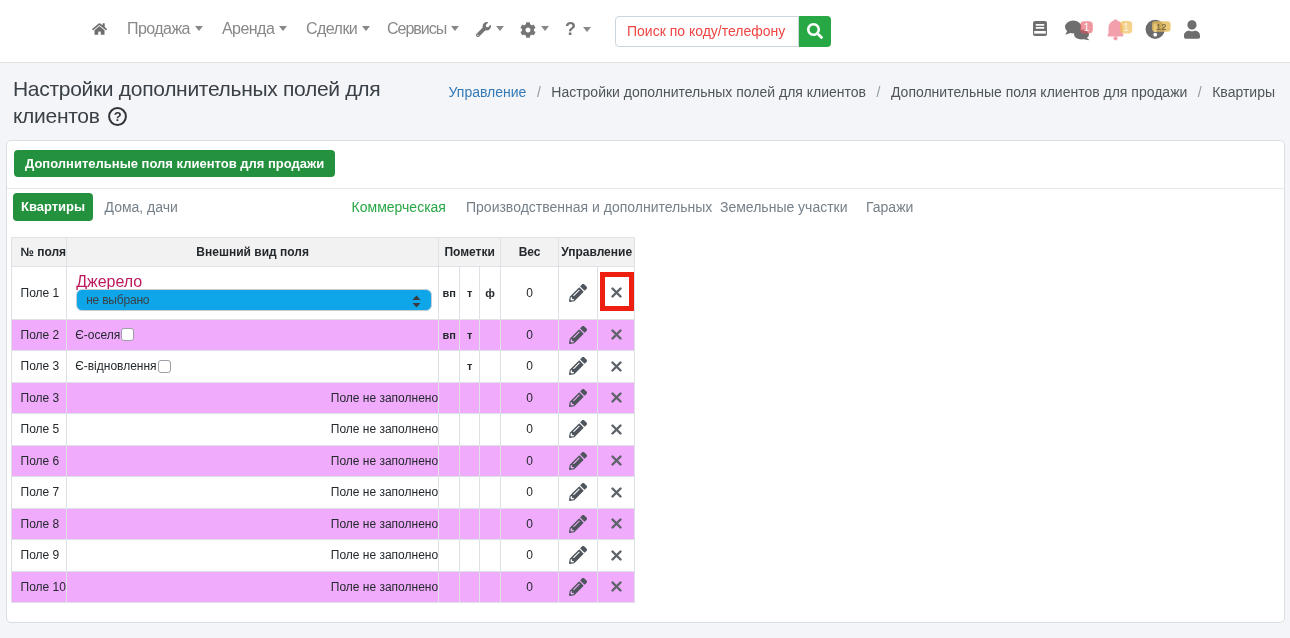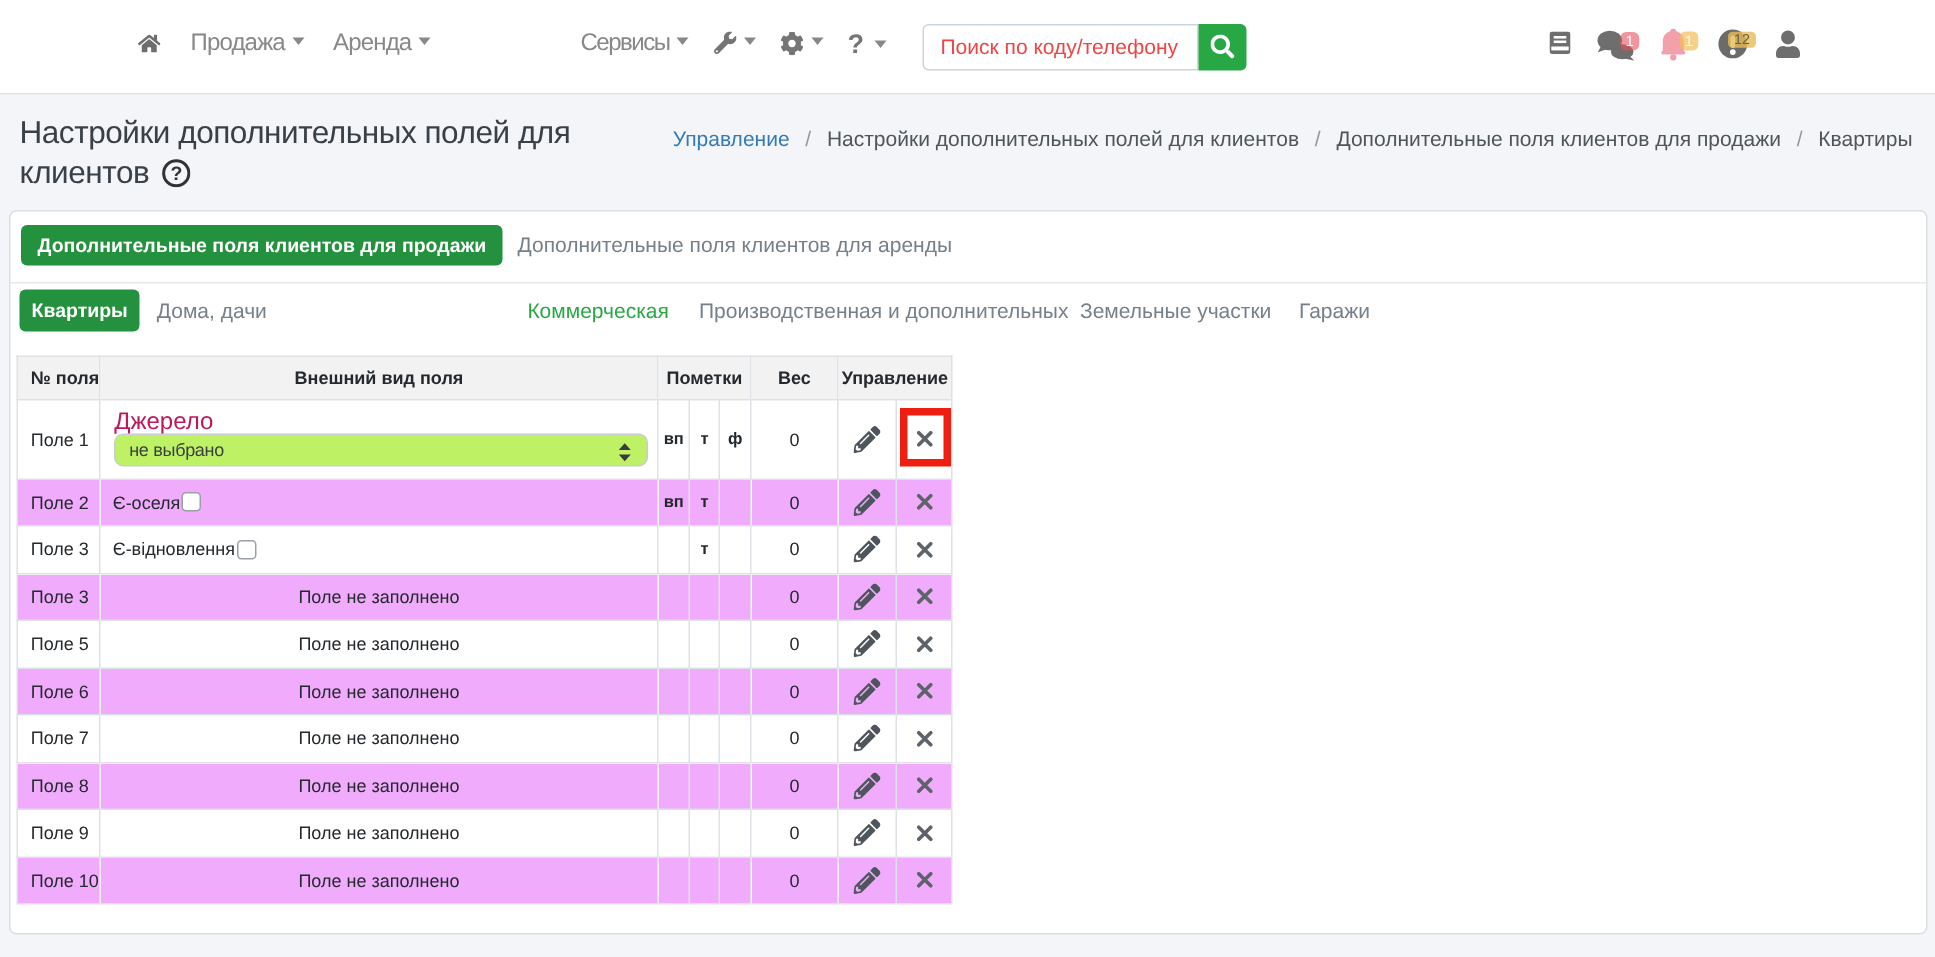--- a/index.html
+++ b/index.html
@@ -38,36 +38,37 @@
 td, th { border:1px solid #dee2e6; font-size:12px; color:#24292d; padding:0; overflow:hidden; white-space:nowrap; }
 th { height:29px; font-weight:bold; }
 thead tr { background:#f2f2f3; }
 tr.odd { background:#fff; }
 tr.even { background:#f0abfc; }
 td.c1 { padding-left:9px; }
 td.ctr { text-align:center; }
 td.bold { font-weight:bold; text-align:center; font-size:11px; }
 .row-std { height:31.5px; }
 #selrow { height:53px; }
-.notfilled { text-align:center; }
+.notfilled { text-align:right; }
 .cbx { display:inline-block; width:13px; height:13px; border:1px solid #9aa0a6; border-radius:3px; background:#fff; vertical-align:-2.5px; margin-left:1px; }
-#sel { position:absolute; left:9px; top:22.5px; width:356px; height:22px; border:1px solid #c8cdd3; border-radius:6px; background:#bef264; font-size:12px; letter-spacing:-0.2px; color:#3c4045; line-height:20px; padding-left:9px; }
+#sel { position:absolute; left:9px; top:22.5px; width:356px; height:22px; border:1px solid #c8cdd3; border-radius:6px; background:#0ea5e9; font-size:12px; letter-spacing:-0.2px; color:#3c4045; line-height:20px; padding-left:9px; }
 #redbox { position:absolute; left:593px; top:130.5px; width:34px; height:39px; border:5px solid #ee1f10; }
 
 .icx { display:block; margin:0 auto; }
 </style>
 </head>
 <body>
 
 <div id="navbar">
   <svg class="abs" style="left:92px;top:22px" width="15" height="14" viewBox="0 0 576 512">
       <path fill="#6e6e6e" d="M280.37 148.26L96 300.11V464a16 16 0 0 0 16 16l112.06-.29a16 16 0 0 0 15.92-16V368a16 16 0 0 1 16-16h64a16 16 0 0 1 16 16v95.64a16 16 0 0 0 16 16.05L464 480a16 16 0 0 0 16-16V300L295.67 148.26a12.19 12.19 0 0 0-15.3 0zM571.6 251.47L488 182.56V44.05a12 12 0 0 0-12-12h-56a12 12 0 0 0-12 12v72.61L318.47 43a48 48 0 0 0-61 0L4.34 251.47a12 12 0 0 0-1.6 16.9l25.5 31A12 12 0 0 0 45.15 301l235.22-193.74a12.19 12.19 0 0 1 15.3 0L530.9 301a12 12 0 0 0 16.9-1.6l25.5-31a12 12 0 0 0-1.7-16.93z"></path>
     </svg>
   <span class="navitem" style="left:127px">Продажа<span class="caret"></span></span>
   <span class="navitem" style="left:222px">Аренда<span class="caret"></span></span>
+  <span class="navitem" style="left:306px">Сделки<span class="caret"></span></span>
   <span class="navitem" style="left:387px;letter-spacing:-1px">Сервисы<span class="caret"></span></span>
   <span class="navitem" style="left:476px"><svg style="vertical-align:middle" width="15" height="15" viewBox="0 0 512 512">
         <path fill="#757575" d="M507.73 109.1c-2.24-9.03-13.54-12.09-20.12-5.51l-74.36 74.36-67.88-11.31-11.31-67.88 74.36-74.36c6.62-6.62 3.43-17.9-5.66-20.16-47.38-11.74-99.55.91-136.58 37.93-39.64 39.64-50.55 97.1-34.05 147.2L18.74 402.76c-24.99 24.99-24.99 65.51 0 90.5 24.99 24.99 65.51 24.99 90.5 0l213.21-213.21c50.12 16.71 107.47 5.68 147.37-34.22 37.07-37.07 49.7-89.32 37.91-136.73zM64 472c-13.25 0-24-10.75-24-24 0-13.26 10.75-24 24-24s24 10.74 24 24c0 13.25-10.75 24-24 24z"></path>
       </svg><span class="caret"></span></span>
   <span class="navitem" style="left:520px"><svg style="vertical-align:middle" width="16" height="16" viewBox="0 0 512 512">
         <path fill="#757575" d="M487.4 315.7l-42.6-24.6c4.3-23.2 4.3-47 0-70.2l42.6-24.6c4.9-2.8 7.1-8.6 5.5-14-11.1-35.6-30-67.8-54.7-94.6-3.8-4.1-10-5.1-14.8-2.3L380.8 110c-17.9-15.4-38.5-27.3-60.8-35.1V25.8c0-5.6-3.9-10.5-9.4-11.7-36.7-8.2-74.3-7.8-109.2 0-5.5 1.2-9.4 6.1-9.4 11.7V75c-22.2 7.9-42.8 19.8-60.8 35.1L88.7 85.5c-4.9-2.8-11-1.9-14.8 2.3-24.7 26.7-43.6 58.9-54.7 94.6-1.7 5.4.6 11.2 5.5 14L67.3 221c-4.3 23.2-4.3 47 0 70.2l-42.6 24.6c-4.9 2.8-7.1 8.6-5.5 14 11.1 35.6 30 67.8 54.7 94.6 3.8 4.1 10 5.1 14.8 2.3l42.6-24.6c17.9 15.4 38.5 27.3 60.8 35.1v49.2c0 5.6 3.9 10.5 9.4 11.7 36.7 8.2 74.3 7.8 109.2 0 5.5-1.2 9.4-6.1 9.4-11.7v-49.2c22.2-7.9 42.8-19.8 60.8-35.1l42.6 24.6c4.9 2.8 11 1.9 14.8-2.3 24.7-26.7 43.6-58.9 54.7-94.6 1.5-5.5-.7-11.3-5.6-14.1zM256 336c-44.1 0-80-35.9-80-80s35.9-80 80-80 80 35.9 80 80-35.9 80-80 80z"></path>
       </svg><span class="caret"></span></span>
   <span class="navitem" style="left:565px;font-size:18px;font-weight:bold;color:#757575">?<span class="caret" style="margin-left:8px"></span></span>
   <div id="searchwrap">
     <div id="searchinput">Поиск по коду/телефону</div>
@@ -114,21 +115,20 @@
 
 <div id="title">Настройки дополнительных полей для клиентов <svg id="qcirc" style="margin-left:3px" width="19" height="19" viewBox="0 0 19 19">
       <circle cx="9.5" cy="9.5" r="8.4" fill="none" stroke="#2f3337" stroke-width="2"></circle>
       <text x="9.5" y="13.9" font-size="13" font-weight="bold" fill="#2f3337" text-anchor="middle" font-family="Liberation Sans">?</text>
     </svg></div>
 
 <div id="breadcrumb"><a>Управление</a><span class="sep">/</span>Настройки дополнительных полей для клиентов<span class="sep">/</span>Дополнительные поля клиентов для продажи<span class="sep">/</span>Квартиры</div>
 
 <div id="panel">
   <span class="btn-green" id="btn1">Дополнительные поля клиентов для продажи</span>
-  <span id="tab1b">Дополнительные поля клиентов для аренды</span>
   <div id="divider1"></div>
   <span class="btn-green" id="btn2">Квартиры</span>
   <span class="tab2" style="left:97.5px">Дома, дачи</span>
   <span class="tab2 grn" style="left:344.6px">Коммерческая</span>
   <span class="tab2" style="left:459px">Производственная и дополнительных</span>
   <span class="tab2" style="left:713px">Земельные участки</span>
   <span class="tab2" style="left:859px">Гаражи</span>
 
   <table>
     <colgroup>

